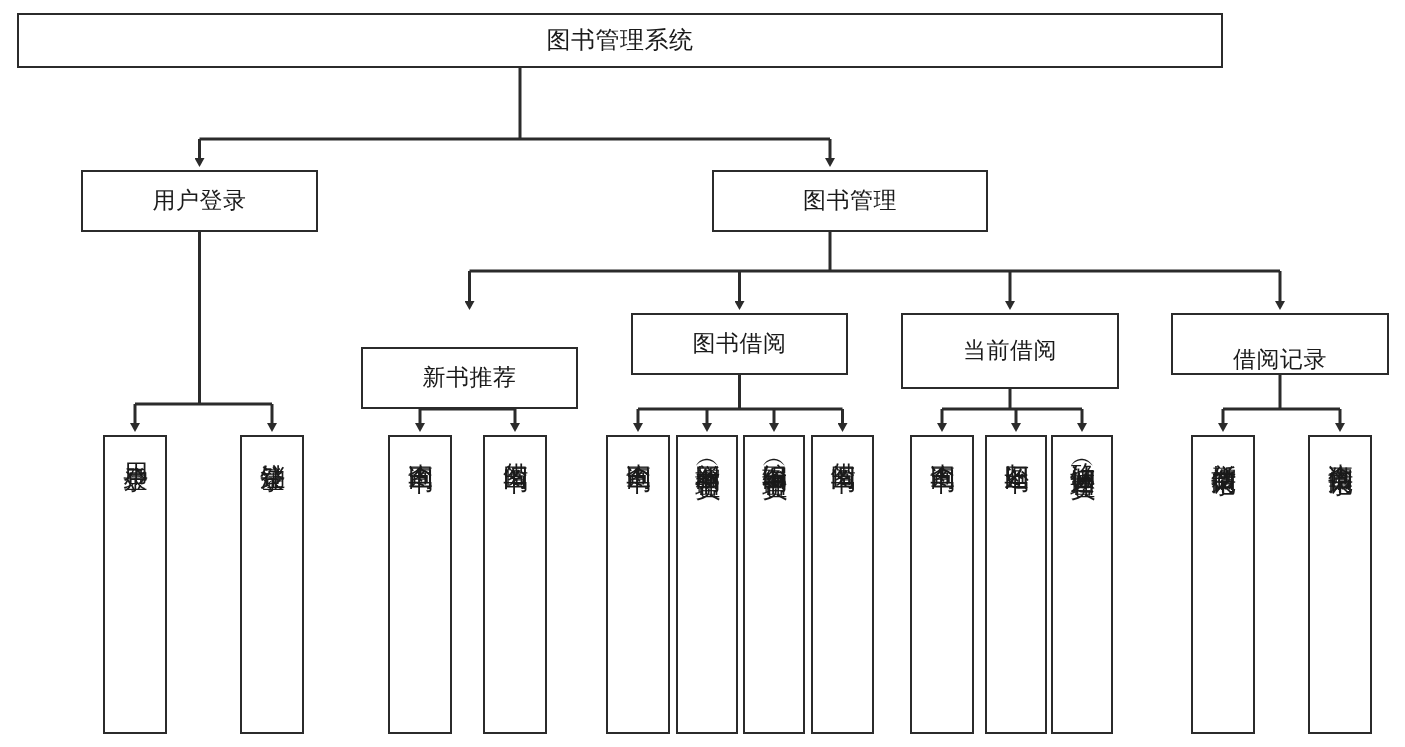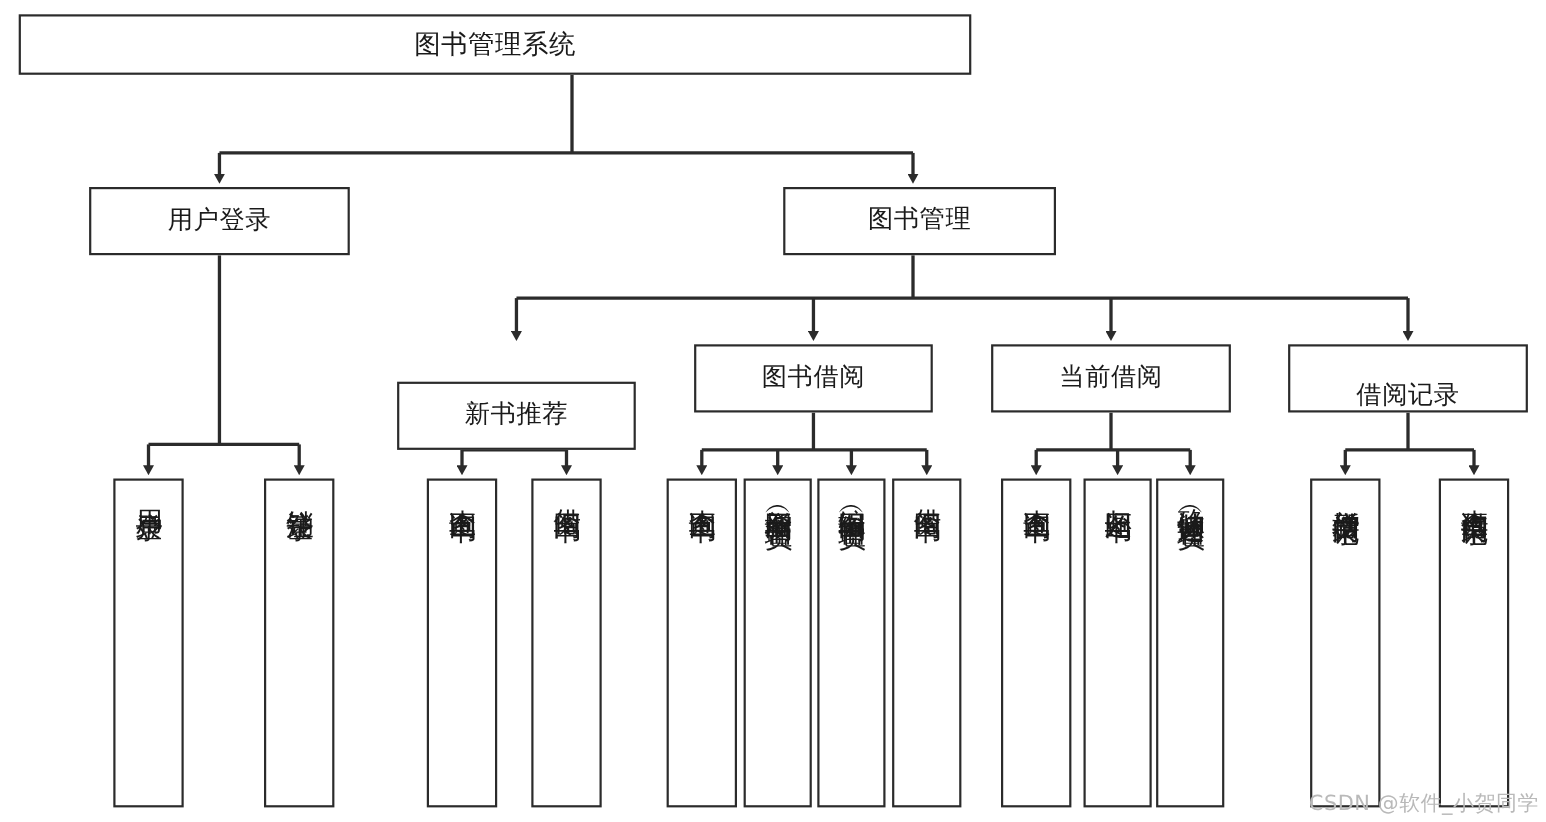--- a/index.html
+++ b/index.html
@@ -109,36 +109,36 @@
         <path d="M942,409 L942,424" marker-end="url(#arrowhead)"></path>
         <path d="M1016,409 L1016,424" marker-end="url(#arrowhead)"></path>
         <path d="M1082,409 L1082,424" marker-end="url(#arrowhead)"></path>
         <path d="M1280,375 L1280,409"></path>
         <path d="M1223,409 L1340,409"></path>
         <path d="M1223,409 L1223,424" marker-end="url(#arrowhead)"></path>
         <path d="M1340,409 L1340,424" marker-end="url(#arrowhead)"></path>
       </g>
   </svg>
   <div id="nodes-layer">
-      <div class="node h root" style="left: 17px; top: 13px; width: 866px; height: 55px;">
+      <div class="node h root" style="left: 17px; top: 13px; width: 1206px; height: 55px;">
         <span class="label">图书管理系统</span>
       </div>
       <div class="node h" style="left: 81px; top: 170px; width: 237px; height: 62px;">
         <span class="label">用户登录</span>
       </div>
-      <div class="node h" style="left: 712px; top: 170px; width: 248px; height: 62px; font-family: Liberation Mono, monospace;">
+      <div class="node h" style="left: 712px; top: 170px; width: 276px; height: 62px;">
         <span class="label">图书管理</span>
       </div>
       <div class="node h" style="left: 361px; top: 313px; width: 217px; height: 62px; margin-top: 34px;">
         <span class="label">新书推荐</span>
       </div>
-      <div class="node h" style="left: 631px; top: 313px; width: 217px; height: 62px;">
+      <div class="node h" style="left: 631px; top: 313px; width: 217px; height: 62px; font-family: Liberation Serif, serif;">
         <span class="label">图书借阅</span>
       </div>
-      <div class="node h" style="left: 901px; top: 313px; width: 218px; height: 62px;">
+      <div class="node h" style="left: 901px; top: 313px; width: 218px; height: 76px;">
         <span class="label">当前借阅</span>
       </div>
       <div class="node h" style="left: 1171px; top: 313px; width: 218px; height: 62px; align-items: flex-end;">
         <span class="label">借阅记录</span>
       </div>
       <div class="node v" style="left: 103px; top: 435px; width: 64px; height: 299px;">
         <span class="label">用户登录</span>
       </div>
       <div class="node v" style="left: 240px; top: 435px; width: 64px; height: 299px;">
         <span class="label">注销登录</span>
@@ -170,14 +170,13 @@
       <div class="node v" style="left: 1051px; top: 435px; width: 62px; height: 299px;">
         <span class="label">确认归还（管理员）</span>
       </div>
       <div class="node v" style="left: 1191px; top: 435px; width: 64px; height: 299px;">
         <span class="label">新增借阅记录</span>
       </div>
       <div class="node v" style="left: 1308px; top: 435px; width: 64px; height: 299px;">
         <span class="label">查询借阅记录</span>
       </div>
     </div>
-  <div class="watermark">CSDN @软件_小贺同学</div>
 </div>
 
 </body></html>

